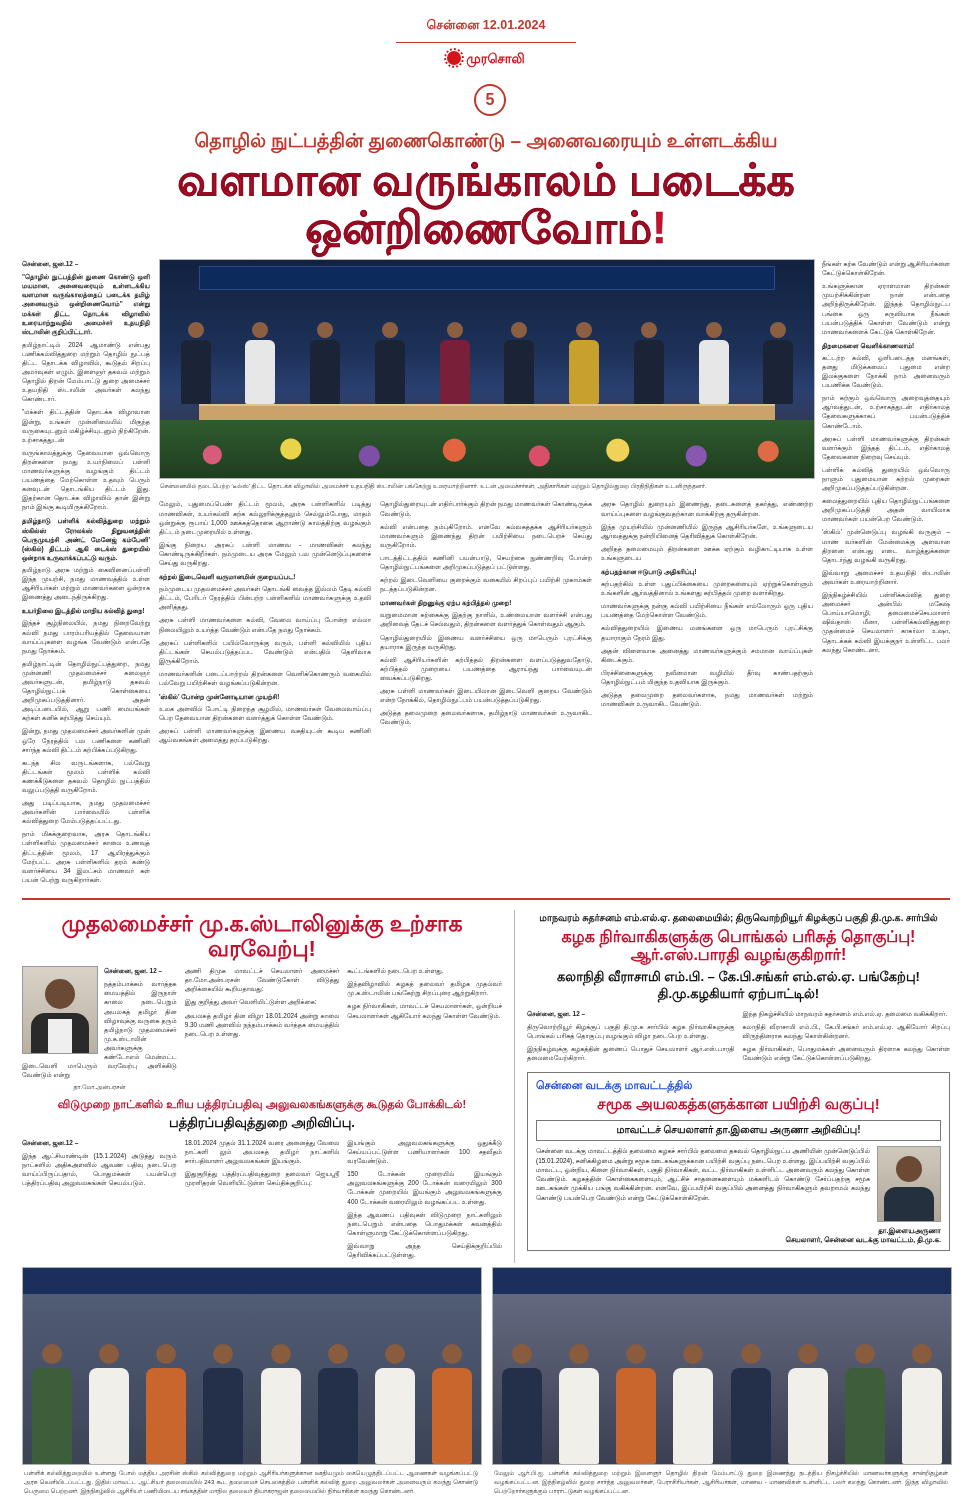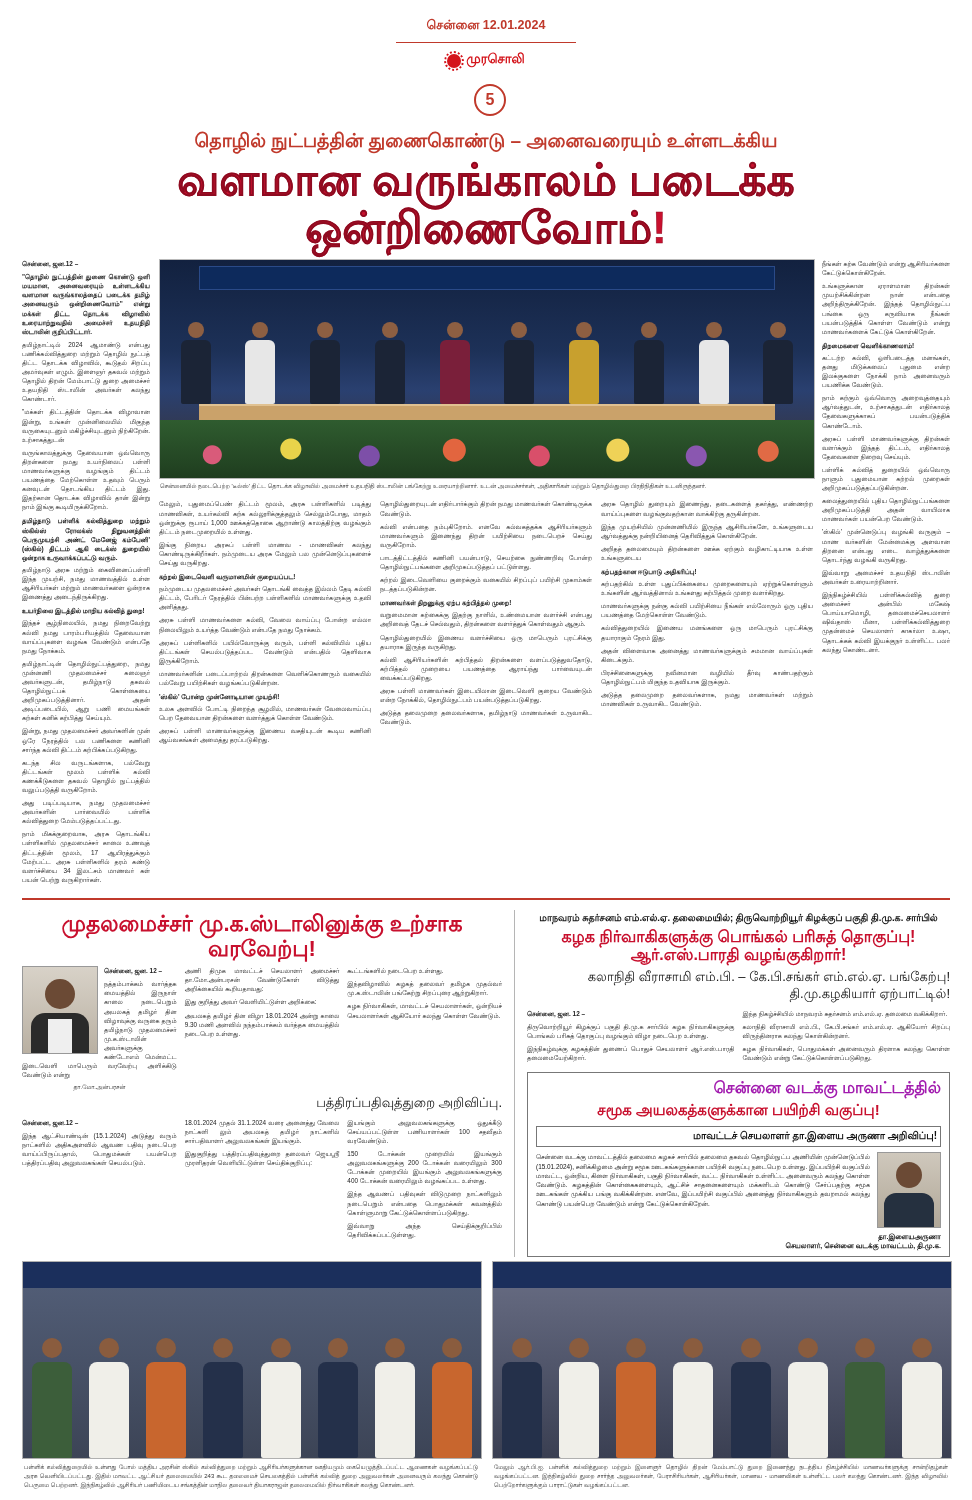--- a/index.html
+++ b/index.html
@@ -5,21 +5,21 @@
   html,body{margin:0;padding:0;background:#fff;}
   body{width:972px;font-family:"Liberation Sans",sans-serif;color:#111;}
   .page{width:972px;min-height:1500px;position:relative;padding:0;box-sizing:border-box;}
 
   
   .masthead{display:flex;align-items:center;gap:8px;padding:18px 22px 4px 22px;flex-direction:column;}
   .mast-date{font-size:12.5px;font-weight:bold;color:#c0392b;white-space:nowrap;}
   .mast-rule{flex:0 0 auto;height:1px;background:#c0392b;}
   .mast-rule.l{width:180px;}
   .mast-rule.r{flex:1;}
-  .mast-logo{display:flex;align-items:flex-end;gap:5px;white-space:nowrap;}
+  .mast-logo{display:flex;align-items:flex-start;gap:5px;white-space:nowrap;}
   .mast-logo .sun{width:14px;height:14px;border-radius:50%;background:#d4141b;display:inline-block;position:relative;}
   .mast-logo .sun:before{content:"";position:absolute;inset:-3px;border-radius:50%;border:2px dotted #d4141b;}
   .mast-logo-text{font-size:13px;font-weight:bold;color:#d4141b;}
   .pageno{width:28px;height:28px;border:2px solid #c0392b;border-radius:50%;display:flex;align-items:center;justify-content:center;color:#c0392b;font-weight:bold;font-size:16px;margin-left:8px;}
 
   
   .kicker{text-align:center;color:#c0392b;font-size:19px;font-weight:bold;margin:10px 14px 2px 14px;letter-spacing:0px;}
   .bigline{text-align:center;color:#c8102e;font-size:44px;font-weight:bold;margin:2px 10px 8px 10px;line-height:1.08;
            -webkit-text-stroke:0.5px #8e0b20;}
   .subbar{margin:6px 22px 10px 22px;background:#f2efe6;border-top:2px solid #c0392b;border-bottom:2px solid #c0392b;
@@ -67,39 +67,39 @@
   .hr-red{border:0;border-top:2px solid #c0392b;margin:10px 22px;}
 
   
   .half-wrap{display:flex;gap:12px;padding:0 22px;}
   .half-l{width:480px;flex:0 0 480px;}
   .half-r{flex:1;}
   .vline{width:1px;background:#b5b5b5;}
   .smallhead{text-align:center;font-size:9.5px;font-weight:bold;color:#111;margin:2px 0 3px 0;}
   .redhead{text-align:center;font-size:22px;font-weight:bold;color:#c8102e;line-height:1.12;margin:2px 0 5px 0;}
   .redhead.sm{font-size:16px;}
-  .blackhead{text-align:right;font-size:13px;font-weight:normal;color:#111;margin:3px 0 6px 0;}
+  .blackhead{text-align:center;font-size:13px;font-weight:bold;color:#111;margin:3px 0 6px 0;}
   .cols3{display:flex;gap:8px;}
   .cols3 .col{width:33.33%;}
   .cols2{display:flex;gap:8px;}
   .cols2 .col{width:50%;}
 
   .portrait{width:74px;height:86px;float:left;margin:0 6px 3px 0;border:1px solid #999;background:linear-gradient(#d8d2c8,#b9b0a2);position:relative;}
   .portrait .ph{position:absolute;left:50%;transform:translateX(-50%);top:12px;width:30px;height:30px;border-radius:50%;background:#6b4a35;}
   .portrait .pb{position:absolute;bottom:0;left:50%;transform:translateX(-50%);width:58px;height:40px;border-radius:14px 14px 0 0;background:#2a2a2a;}
   .portrait .pw{position:absolute;bottom:0;left:50%;transform:translateX(-50%);width:24px;height:34px;background:#efefef;}
   .portrait-cap{font-size:6px;text-align:center;clear:both;color:#333;}
 
   .subhead-red{font-size:11px;font-weight:bold;color:#c8102e;text-align:center;margin:6px 0 4px 0;line-height:1.2;}
 
   
   .notice{border:1px solid #777;padding:6px 8px;margin-top:6px;}
-  .notice .t1{text-align:right;color:#a21caf;font-size:16px;font-weight:bold;}
+  .notice .t1{text-align:left;color:#1d4ed8;font-size:11px;font-weight:bold;}
   .notice .t2{text-align:center;color:#c8102e;font-size:15px;font-weight:bold;margin-top:2px;}
-  .notice .t3{text-align:right;font-size:10px;font-weight:bold;border:1px solid #777;padding:3px;margin:5px 0 5px 0;}
+  .notice .t3{text-align:center;font-size:10px;font-weight:bold;border:1px solid #777;padding:3px;margin:5px 0 5px 0;}
   .notice .body{font-size:6.4px;line-height:1.45;text-align:justify;}
   .notice .sig{text-align:right;font-size:7px;font-weight:bold;margin-top:4px;line-height:1.3;}
   .noticeflex{display:flex;gap:7px;}
   .mini-portrait{width:62px;height:74px;flex:0 0 62px;border:1px solid #999;background:linear-gradient(#cfc8bc,#b0a798);position:relative;}
   .mini-portrait .ph{position:absolute;left:50%;transform:translateX(-50%);top:9px;width:26px;height:26px;border-radius:50%;background:#6b4a35;}
   .mini-portrait .pb{position:absolute;bottom:0;left:50%;transform:translateX(-50%);width:50px;height:34px;border-radius:12px 12px 0 0;background:#25303f;}
 
   
   .bottomwrap{display:flex;gap:12px;padding:4px 22px 16px 22px;}
   .bphoto{flex:1;}
@@ -283,20 +283,21 @@
           <p>இது குறித்து அவர் வெளியிட்டுள்ள அறிக்கை:</p>
           <p>அயலகத் தமிழர் தின விழா 18.01.2024 அன்று காலை 9.30 மணி அளவில் நந்தம்பாக்கம் வர்த்தக மையத்தில் நடைபெற உள்ளது.</p>
         </div>
         <div class="col">
           <p>கூட்டங்களில் நடைபெற உள்ளது.</p>
           <p>இந்தவிழாவில் கழகத் தலைவர் தமிழக முதல்வர் மு.க.ஸ்டாலின் பங்கேற்று சிறப்புரை ஆற்றுகிறார்.</p>
           <p>கழக நிர்வாகிகள், மாவட்டச் செயலாளர்கள், ஒன்றியச் செயலாளர்கள் ஆகியோர் கலந்து கொள்ள வேண்டும்.</p>
         </div>
       </div>
 
+      <div class="subhead-red">விடுமுறை நாட்களில் உரிய பத்திரப்பதிவு அலுவலகங்களுக்கு கூடுதல் போக்கிடல்!</div>
       <div class="blackhead">பத்திரப்பதிவுத்துறை அறிவிப்பு.</div>
 
       <div class="cols3">
         <div class="col">
           <p class="dateline">சென்னை, ஜன.12 –</p>
           <p>இந்த ஆட்சியாண்டின் (15.1.2024) அடுத்து வரும் நாட்களில் அதிகஅளவில் ஆவண பதிவு நடைபெற வாய்ப்பிருப்பதால், பொதுமக்கள் பயன்பெற பத்திரப்பதிவு அலுவலகங்கள் செயல்படும்.</p>
         </div>
         <div class="col">
           <p>18.01.2024 முதல் 31.1.2024 வரை அனைத்து வேலை நாட்களி லும் அயலகத் தமிழர் நாட்களில் சார்பதிவாளர் அலுவலகங்கள் இயங்கும்.</p>
           <p>இதுகுறித்து பத்திரப்பதிவுத்துறை தலைவர் ஜெயஸ்ரீ முரளிதரன் வெளியிட்டுள்ள செய்திக்குறிப்பு:</p>

